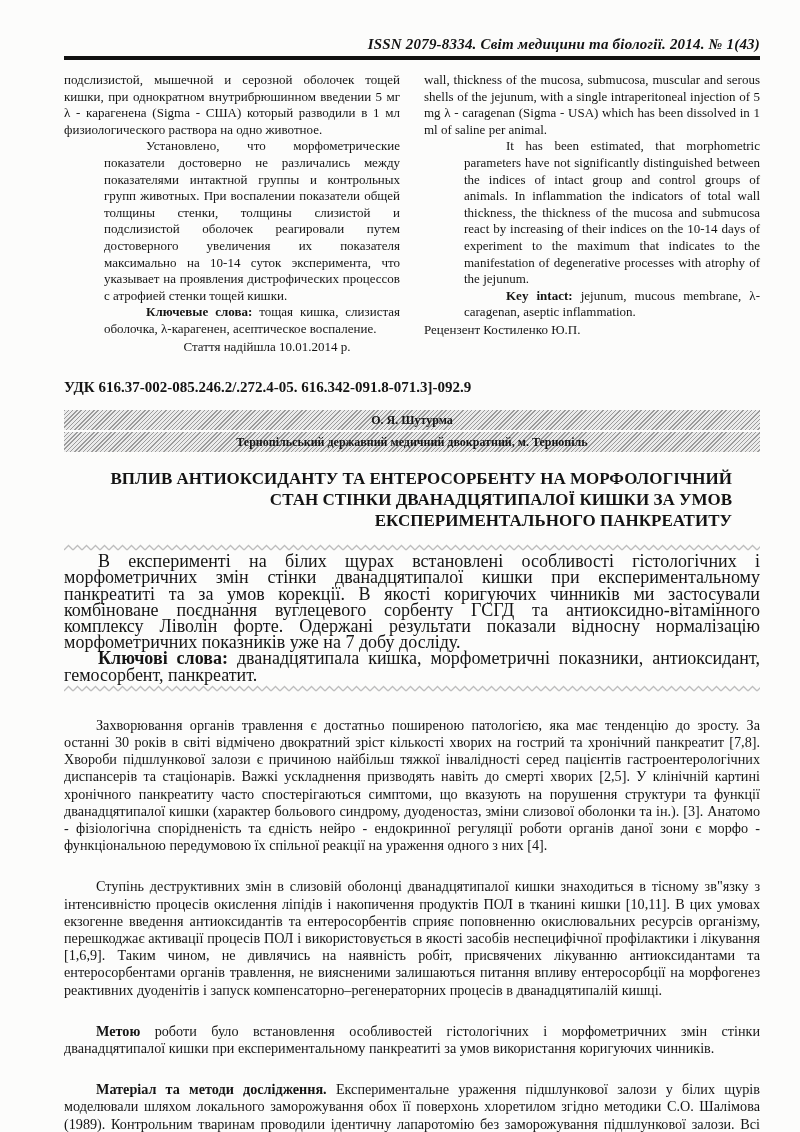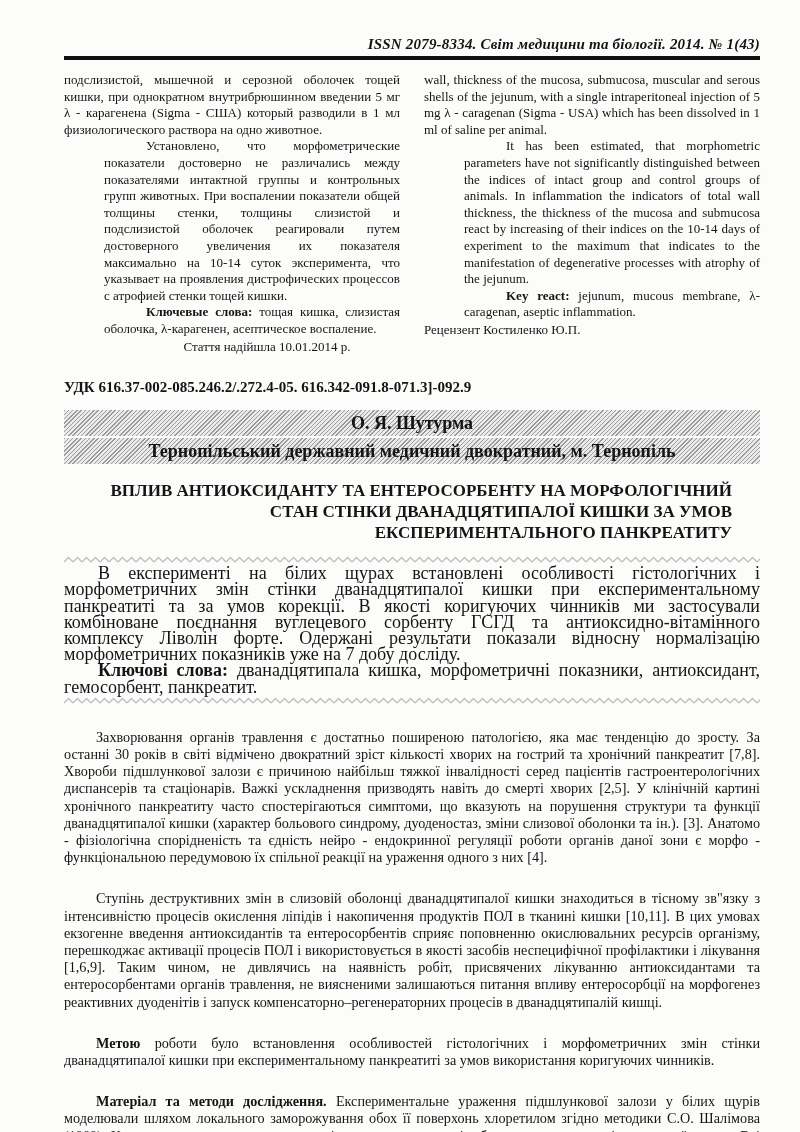--- a/index.html
+++ b/index.html
@@ -18,21 +18,21 @@
   .col { width:50%; font-size:13px; line-height:16.6px; text-align:justify; }
   .col p.cont { text-indent:0; }
   .col p.ind { text-indent:42px;margin-left:40px; }
   .kw-label { font-weight:bold; }
   .received { text-align:center; padding-left:70px; margin-top:1px; }
   .reviewer { text-align:left; padding-right:10px; margin-top:1px; }
   .udc { font-weight:bold; font-size:15px; margin-top:24px; }
   .author-band { margin-top:14px; }
   .hatch {
     background:repeating-linear-gradient(135deg,#9b9b9b 0px,#9b9b9b 1px,#ebebeb 1px,#ebebeb 3px);
-    text-align:center; font-weight:bold; font-size:18px; padding:2.5px 0;
+    text-align:center; font-weight:bold; font-size:12px; padding:2.5px 0;
   }
   .hatch + .hatch { margin-top:2px; }
   .article-title {
     margin:16px auto 0; max-width:640px; text-align:right;
     font-weight:bold; font-size:17px; line-height:21px;
   }
   .zigzag-divider { display:block; width:100%; height:8px; }
   .zz-top { margin-top:13px; }
   .abstract-block { padding:1px 0 2px 0; }
   .abstract-block p { font-size:18px; line-height:16.2px; text-align:justify; text-indent:34px; }
@@ -60,21 +60,21 @@
   <div class="resume-cols">
     <div class="col">
       <p class="cont">подслизистой, мышечной и серозной оболочек тощей кишки, при однократном внутрибрюшинном введении 5 мг λ - карагенена (Sigma - США) который разводили в 1 мл физиологического раствора на одно животное.</p>
       <p class="ind">Установлено, что морфометрические показатели достоверно не различались между показателями интактной группы и контрольных групп животных. При воспалении показатели общей толщины стенки, толщины слизистой и подслизистой оболочек реагировали путем достоверного увеличения их показателя максимально на 10-14 суток эксперимента, что указывает на проявления дистрофических процессов с атрофией стенки тощей кишки.</p>
       <p class="ind"><span class="kw-label">Ключевые слова:</span><span> тощая кишка, слизистая оболочка, λ-карагенен, асептическое воспаление.</span></p>
       <p class="received">Стаття надійшла 10.01.2014 р.</p>
     </div>
     <div class="col">
       <p class="cont">wall, thickness of the mucosa, submucosa, muscular and serous shells of the jejunum, with a single intraperitoneal injection of 5 mg λ - caragenan (Sigma - USA) which has been dissolved in 1 ml of saline per animal.</p>
       <p class="ind">It has been estimated, that morphometric parameters have not significantly distinguished between the indices of intact group and control groups of animals. In inflammation the indicators of total wall thickness, the thickness of the mucosa and submucosa react by increasing of their indices on the 10-14 days of experiment to the maximum that indicates to the manifestation of degenerative processes with atrophy of the jejunum.</p>
-      <p class="ind"><span class="kw-label">Key react:</span><span> jejunum, mucous membrane, λ-caragenan, aseptic inflammation.</span></p>
+      <p class="ind"><span class="kw-label">Key intact:</span><span> jejunum, mucous membrane, λ-caragenan, aseptic inflammation.</span></p>
       <p class="reviewer">Рецензент Костиленко Ю.П.</p>
     </div>
   </div>
 
   <div class="udc">УДК 616.37-002-085.246.2/.272.4-05. 616.342-091.8-071.3]-092.9</div>
 
   <div class="author-band">
     <div class="hatch">О. Я. Шутурма</div>
     <div class="hatch">Тернопільський державний медичний двократний, м. Тернопіль</div>
   </div>

